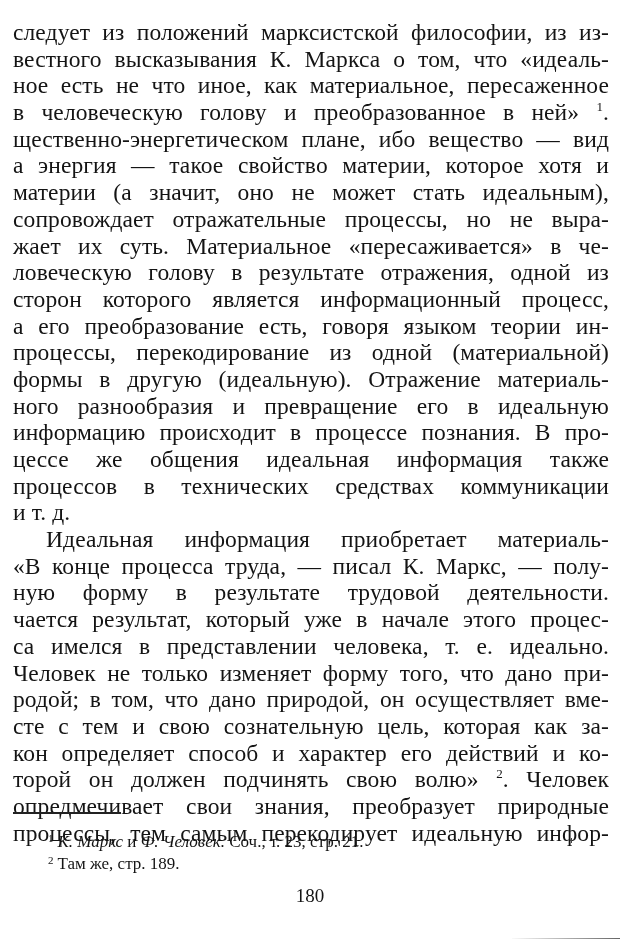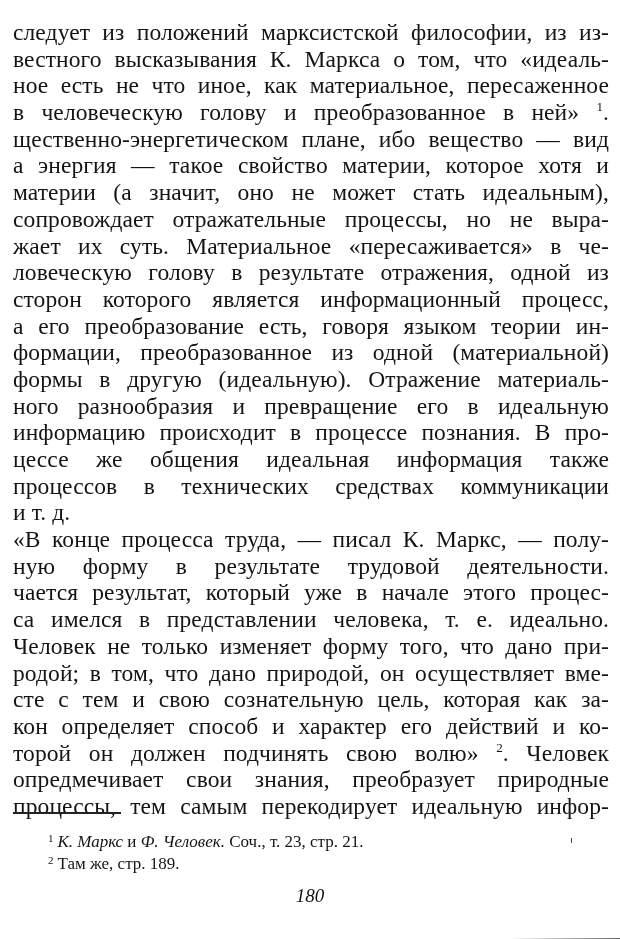--- a/index.html
+++ b/index.html
@@ -77,21 +77,20 @@
     .fn i {
       font-style: italic;
     }
     .page-number {
       position: absolute;
       left: 0;
       width: 620px;
       top: 869px;
       text-align: center;
       font-size: 19px;
-      font-style: italic;
     }
     .bottom-rule {
       position: absolute;
       left: 0;
       top: 926px;
       width: 620px;
       height: 0;
       border-top: 1.5px solid #333;
       transform: rotate(-0.35deg);
       transform-origin: left center;
@@ -116,28 +115,29 @@
     <span class="line">ное есть не что иное, как материальное, пересаженное</span>
     <span class="line"><span>в человеческую голову и преобразованное в ней»</span> <sup>1</sup><span>.</span></span>
     <span class="line">щественно-энергетическом плане, ибо вещество — вид</span>
     <span class="line">а энергия — такое свойство материи, которое хотя и</span>
     <span class="line">материи (а значит, оно не может стать идеальным),</span>
     <span class="line">сопровождает отражательные процессы, но не выра-</span>
     <span class="line">жает их суть. Материальное «пересаживается» в че-</span>
     <span class="line">ловеческую голову в результате отражения, одной из</span>
     <span class="line">сторон которого является информационный процесс,</span>
     <span class="line">а его преобразование есть, говоря языком теории ин-</span>
-    <span class="line">формации, преобразованное из одной (материальной)</span>
+    <span class="line">процессы, перекодирование из одной (материальной)</span>
     <span class="line">формы в другую (идеальную). Отражение материаль-</span>
     <span class="line">ного разнообразия и превращение его в идеальную</span>
     <span class="line">информацию происходит в процессе познания. В про-</span>
     <span class="line">цессе же общения идеальная информация также</span>
     <span class="line">процессов в технических средствах коммуникации</span>
     <span class="line last">и т. д.</span>
 
+    <span class="line indent">Идеальная информация приобретает материаль-</span>
     <span class="line">«В конце процесса труда, — писал К. Маркс, — полу-</span>
     <span class="line">ную форму в результате трудовой деятельности.</span>
     <span class="line">чается результат, который уже в начале этого процес-</span>
     <span class="line">са имелся в представлении человека, т. е. идеально.</span>
     <span class="line">Человек не только изменяет форму того, что дано при-</span>
     <span class="line">родой; в том, что дано природой, он осуществляет вме-</span>
     <span class="line">сте с тем и свою сознательную цель, которая как за-</span>
     <span class="line">кон определяет способ и характер его действий и ко-</span>
     <span class="line"><span>торой он должен подчинять свою волю»</span> <sup>2</sup><span>. Человек</span></span>
     <span class="line">опредмечивает свои знания, преобразует природные</span>

